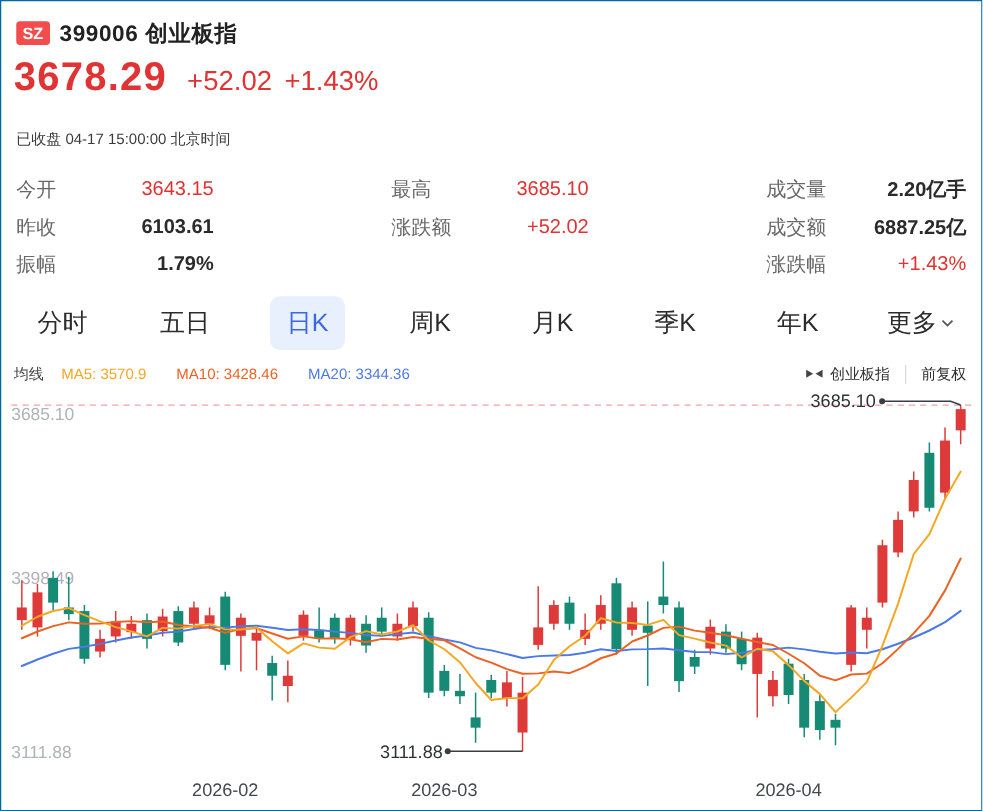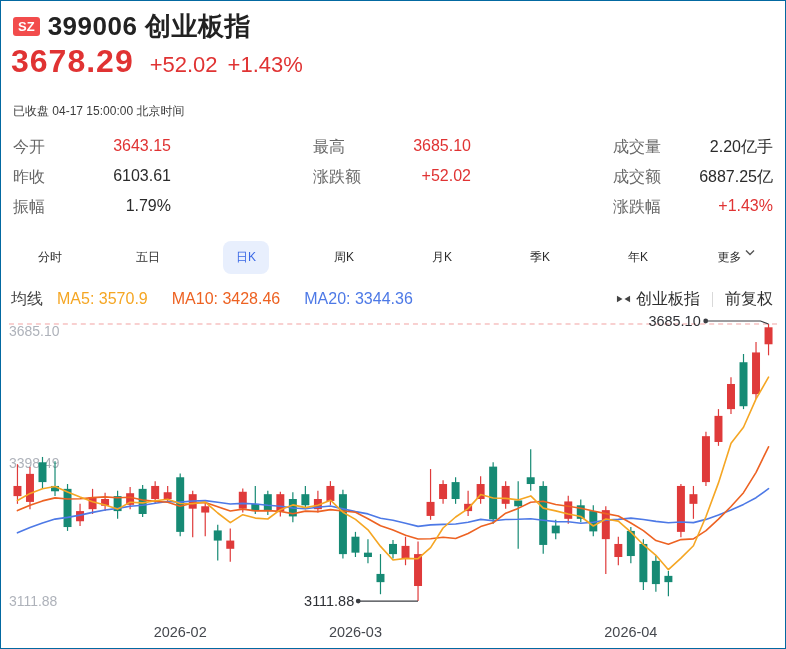--- a/index.html
+++ b/index.html
@@ -4,47 +4,47 @@
 <style>
   * { margin:0; padding:0; box-sizing:border-box; }
   html,body { background:#fff; }
   body { width:786px; height:649px; font-family:"Liberation Sans","DejaVu Sans",sans-serif; }
   .page { width:786px; height:649px; border:1px solid #0369a1; background:#fff; overflow:hidden; }
 
   
   .title-row { display:flex; align-items:center; padding:13px 0 0 12px; height:38px; }
   .badge { background:var(--badge_red); color:#fff; font-size:13px; font-weight:bold;
            border-radius:3px; padding:2px 5px; line-height:15px; }
-  .sym { font-size:26px; font-weight:bold; color:#222; margin-left:8px; letter-spacing:.5px; }
+  .sym { font-size:18px; font-weight:bold; color:#222; margin-left:8px; letter-spacing:.5px; }
 
   .price-row { display:flex; align-items:baseline; padding-left:10px; margin-top:4px; height:52px; }
   .price { font-size:32px; font-weight:bold; color:var(--up_red); letter-spacing:1px; }
   .chg { font-size:22px; color:var(--up_red); margin-left:16px; }
   .chg + .chg { margin-left:10px; }
 
   .status-row { padding-left:12px; margin-top:8px; font-size:12px; color:#3b3b3b; height:20px; }
 
   .stats { display:grid; grid-template-columns:repeat(3,262px); margin-top:14px; }
-  .stat-col .cell { display:flex; justify-content:space-between; height:30px; }
+  .stat-col .cell { display:flex; justify-content:space-between; align-items:center; height:30px; }
   .stat-col.c1 .cell { padding:0 92px 0 12px; }
   .stat-col.c2 .cell { padding:0 54px 0 50px; }
   .stat-col.c3 .cell { padding:0 14px 0 88px; }
   .stat-label { font-size:16px; color:#686868; }
   .stat-value { font-size:16px; color:var(--value_dark); }
   .stat-value[data-color="red"]   { color:var(--up_red); }
   .stat-value[data-color="green"] { color:var(--down_green); }
-  .stat-value[data-color="dark"]  { color:var(--value_dark); }
+  .stat-value[data-color="dark"]  { color:var(--value_dark);font-weight:bold; }
 
   .tabs { display:grid; grid-template-columns:repeat(8,1fr); margin-top:10px; height:40px; align-items:center; }
-  .tab { justify-self:center; font-size:12px; color:#2c2c2c; padding:8px 13px; border-radius:8px;
-         cursor:pointer; display:flex; white-space:nowrap; }
+  .tab { justify-self:center; font-size:20px; color:#2c2c2c; padding:8px 13px; border-radius:8px;
+         cursor:pointer; display:flex; align-items:center; white-space:nowrap; }
   .tab.selected { background:var(--accent_blue_bg); color:var(--accent_blue); }
   .chev { margin-left:3px; display:inline-flex; }
 
-  .ma-row { display:flex; align-items:center; margin-top:10px; height:24px; padding:0 12px 0 10px; font-size:16px;justify-content:center; }
+  .ma-row { display:flex; align-items:center; margin-top:10px; height:24px; padding:0 12px 0 10px; font-size:12px;justify-content:center; }
   .ma-title { color:#454545; margin-right:14px; }
   .ma5  { color:var(--ma5);  margin-right:24px; }
   .ma10 { color:var(--ma10); margin-right:24px; }
   .ma20 { color:var(--ma20); }
   .ma-tools { margin-left:auto; display:flex; align-items:center; color:#2f2f2f; }
   .tool { display:flex; align-items:center; cursor:pointer; }
   .tool .ic { display:inline-flex; margin-right:5px; }
   .vdiv { width:1px; height:15px; background:#d9d9d9; margin:0 12px; }
 
   .chart-wrap { height:337px; }

